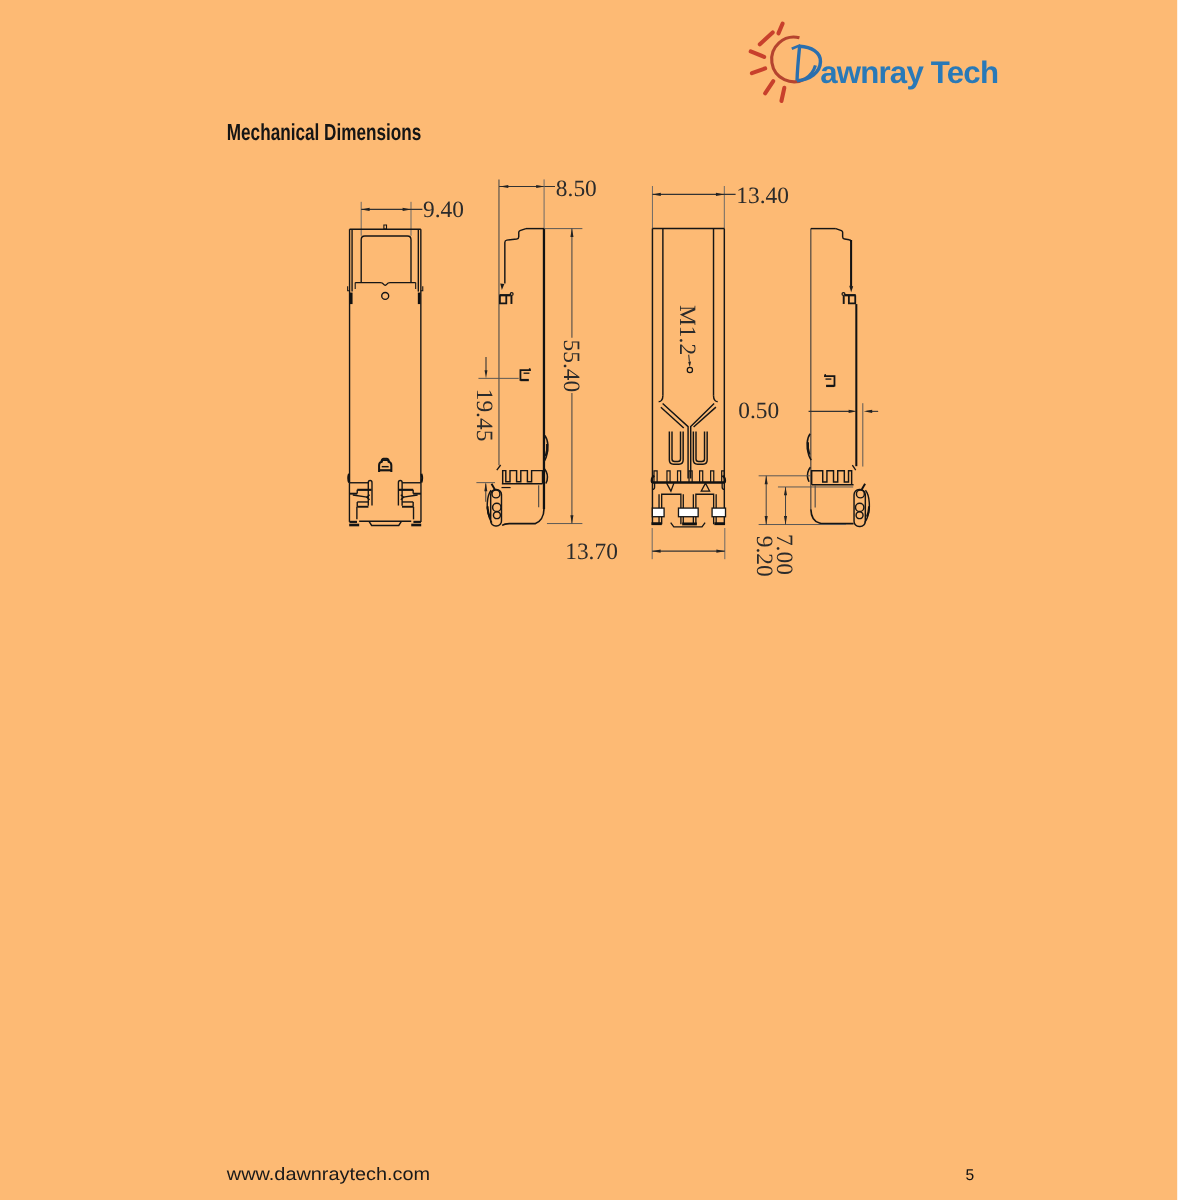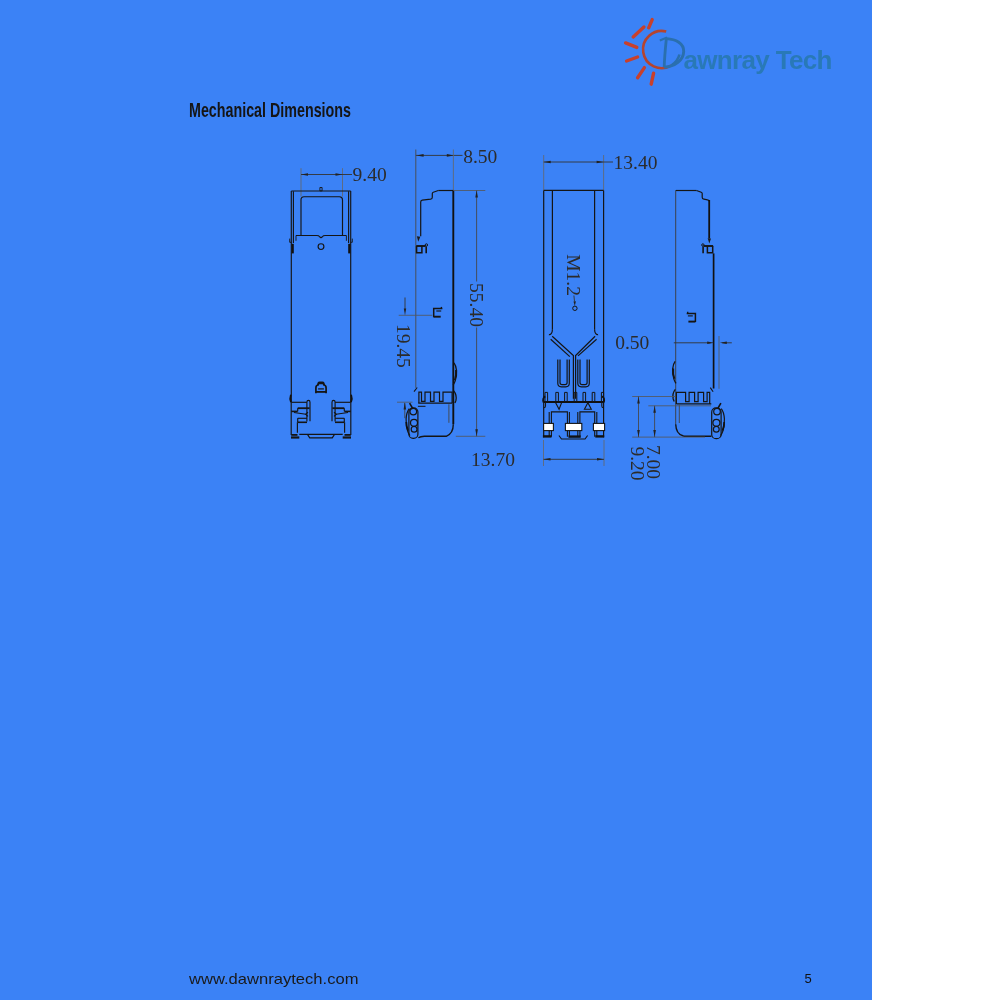--- a/index.html
+++ b/index.html
@@ -1,16 +1,16 @@
 <!DOCTYPE html>
 <html><head>
 <meta charset="utf-8">
 <style>
   html,body{margin:0;padding:0;background:#fff;}
-  .page{position:relative;width:872px;height:1000px;background:#3b82f6;overflow:hidden;}
+  .page{position:relative;width:981px;height:1000px;background:#fdba74;overflow:hidden;}
   svg{position:absolute;left:0;top:0;}
   text{font-family:"Liberation Serif", serif;}
   .dim{font-size:19.5px;fill:#2b2b2b;}
   .sans{font-family:"Liberation Sans", sans-serif;}
 </style>
 </head>
 <body>
 <div class="page">
 <svg width="1000" height="1000" viewBox="0 0 1000 1000">
 

